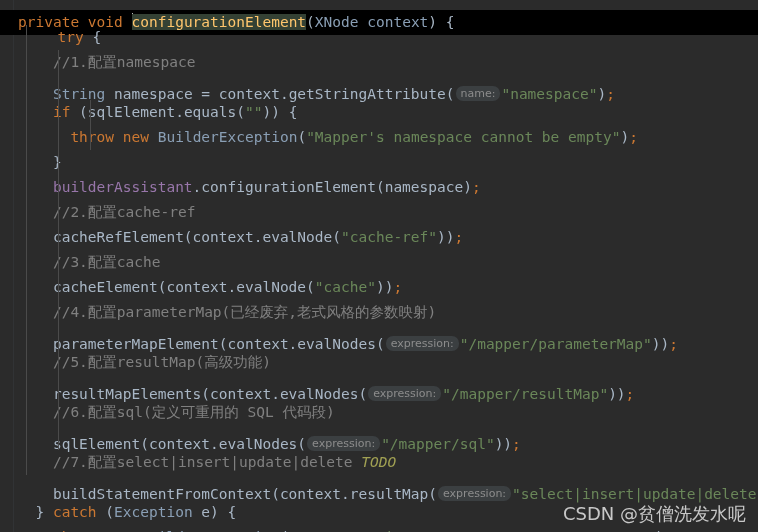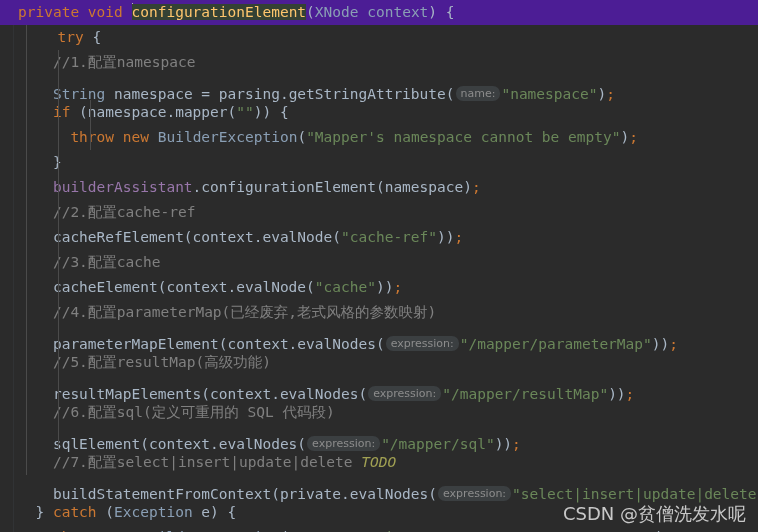--- a/index.html
+++ b/index.html
@@ -40,21 +40,22 @@
     position: relative;
     height: 25px;
     line-height: 25px;
     font-size: 14.5px;
     white-space: pre;
     color: #a9b7c6;
     padding-left: 18px;
     box-sizing: border-box;
   }
   .line.current {
-    background: #4c1d95;
+    background: #000000;
+    margin-top: 10px;
   }
 
   
   .guide {
     position: absolute;
     width: 1px;
     background: #4b4b4b;
     z-index: 1;
   }
 
@@ -116,36 +117,36 @@
 
   <div id="gutter"></div>
 
   <div id="code">
       <div class="guide" style="left: 26px; top: 25px; height: 450px;"></div>
       <div class="guide" style="left: 58px; top: 50px; height: 400px;"></div>
       <div class="guide" style="left: 90px; top: 100px; height: 50px;"></div>
       <div class="line current" style="top: 0px; position: absolute; left: 0px; width: 758px;"><span class="kw">private</span><span class="punc"> </span><span class="kw">void</span><span class="punc"> </span><span class="caret"></span><span class="idhl">configurationElement</span><span class="punc">(</span><span class="prm">XNode</span><span class="punc"> </span><span class="prm">context</span><span class="punc">) {</span></div>
       <div class="line" style="top: 25px; position: absolute; left: 0px; width: 758px; padding-left: 40px;"><span class="punc">  </span><span class="kw">try</span><span class="punc"> {</span></div>
       <div class="line" style="top: 50px; position: absolute; left: 0px; width: 758px;"><span class="cmt">    //1.配置namespace</span></div>
-      <div class="line" style="top: 75px; position: absolute; left: 0px; width: 758px;"><span class="punc">    </span><span class="prm">String</span><span class="punc"> namespace = parsing.getStringAttribute(</span><span class="hint">name:</span><span class="str">"namespace"</span><span class="punc">)</span><span class="semi">;</span></div>
-      <div class="line" style="top: 100px; position: absolute; left: 0px; width: 758px;"><span class="punc">    </span><span class="kw">if</span><span class="punc"> (namespace.mapper(</span><span class="str">""</span><span class="punc">)) {</span></div>
+      <div class="line" style="top: 75px; position: absolute; left: 0px; width: 758px;"><span class="punc">    </span><span class="prm">String</span><span class="punc"> namespace = context.getStringAttribute(</span><span class="hint">name:</span><span class="str">"namespace"</span><span class="punc">)</span><span class="semi">;</span></div>
+      <div class="line" style="top: 100px; position: absolute; left: 0px; width: 758px;"><span class="punc">    </span><span class="kw">if</span><span class="punc"> (sqlElement.equals(</span><span class="str">""</span><span class="punc">)) {</span></div>
       <div class="line" style="top: 125px; position: absolute; left: 0px; width: 758px;"><span class="punc">      </span><span class="kw">throw</span><span class="punc"> </span><span class="kw">new</span><span class="punc"> </span><span class="prm">BuilderException</span><span class="punc">(</span><span class="str">"Mapper's namespace cannot be empty"</span><span class="punc">)</span><span class="semi">;</span></div>
       <div class="line" style="top: 150px; position: absolute; left: 0px; width: 758px;"><span class="punc">    }</span></div>
       <div class="line" style="top: 175px; position: absolute; left: 0px; width: 758px;"><span class="punc">    </span><span class="fld">builderAssistant</span><span class="punc">.configurationElement(namespace)</span><span class="semi">;</span></div>
       <div class="line" style="top: 200px; position: absolute; left: 0px; width: 758px;"><span class="cmt">    //2.配置cache-ref</span></div>
       <div class="line" style="top: 225px; position: absolute; left: 0px; width: 758px;"><span class="punc">    cacheRefElement(context.evalNode(</span><span class="str">"cache-ref"</span><span class="punc">))</span><span class="semi">;</span></div>
       <div class="line" style="top: 250px; position: absolute; left: 0px; width: 758px;"><span class="cmt">    //3.配置cache</span></div>
       <div class="line" style="top: 275px; position: absolute; left: 0px; width: 758px;"><span class="punc">    cacheElement(context.evalNode(</span><span class="str">"cache"</span><span class="punc">))</span><span class="semi">;</span></div>
       <div class="line" style="top: 300px; position: absolute; left: 0px; width: 758px;"><span class="cmt">    //4.配置parameterMap(已经废弃,老式风格的参数映射)</span></div>
       <div class="line" style="top: 325px; position: absolute; left: 0px; width: 758px;"><span class="punc">    parameterMapElement(context.evalNodes(</span><span class="hint">expression:</span><span class="str">"/mapper/parameterMap"</span><span class="punc">))</span><span class="semi">;</span></div>
       <div class="line" style="top: 350px; position: absolute; left: 0px; width: 758px;"><span class="cmt">    //5.配置resultMap(高级功能)</span></div>
       <div class="line" style="top: 375px; position: absolute; left: 0px; width: 758px;"><span class="punc">    resultMapElements(context.evalNodes(</span><span class="hint">expression:</span><span class="str">"/mapper/resultMap"</span><span class="punc">))</span><span class="semi">;</span></div>
       <div class="line" style="top: 400px; position: absolute; left: 0px; width: 758px;"><span class="cmt">    //6.配置sql(定义可重用的 SQL 代码段)</span></div>
       <div class="line" style="top: 425px; position: absolute; left: 0px; width: 758px;"><span class="punc">    sqlElement(context.evalNodes(</span><span class="hint">expression:</span><span class="str">"/mapper/sql"</span><span class="punc">))</span><span class="semi">;</span></div>
       <div class="line" style="top: 450px; position: absolute; left: 0px; width: 758px;"><span class="cmt">    //7.配置select|insert|update|delete </span><span class="todo">TODO</span></div>
-      <div class="line" style="top: 475px; position: absolute; left: 0px; width: 758px;"><span class="punc">    buildStatementFromContext(private.evalNodes(</span><span class="hint">expression:</span><span class="str">"select|insert|update|delete"</span></div>
+      <div class="line" style="top: 475px; position: absolute; left: 0px; width: 758px;"><span class="punc">    buildStatementFromContext(context.resultMap(</span><span class="hint">expression:</span><span class="str">"select|insert|update|delete"</span></div>
       <div class="line" style="top: 500px; position: absolute; left: 0px; width: 720px;"><span class="punc">  } </span><span class="kw">catch</span><span class="punc"> (</span><span class="prm">Exception</span><span class="punc"> e) {</span></div>
       <div class="line" style="top: 525px; position: absolute; left: 0px; width: 758px;"><span class="punc">    </span><span class="kw">throw</span><span class="punc"> </span><span class="kw">new</span><span class="punc"> </span><span class="prm">BuilderException</span><span class="punc">(</span><span class="str">"Error parsing Mapper XML. Cause: "</span><span class="punc"> + e, e)</span><span class="semi">;</span></div>
     </div>
 
   <div id="watermark">CSDN @贫僧洗发水呢</div>
 
 </div>
 
 </body></html>

